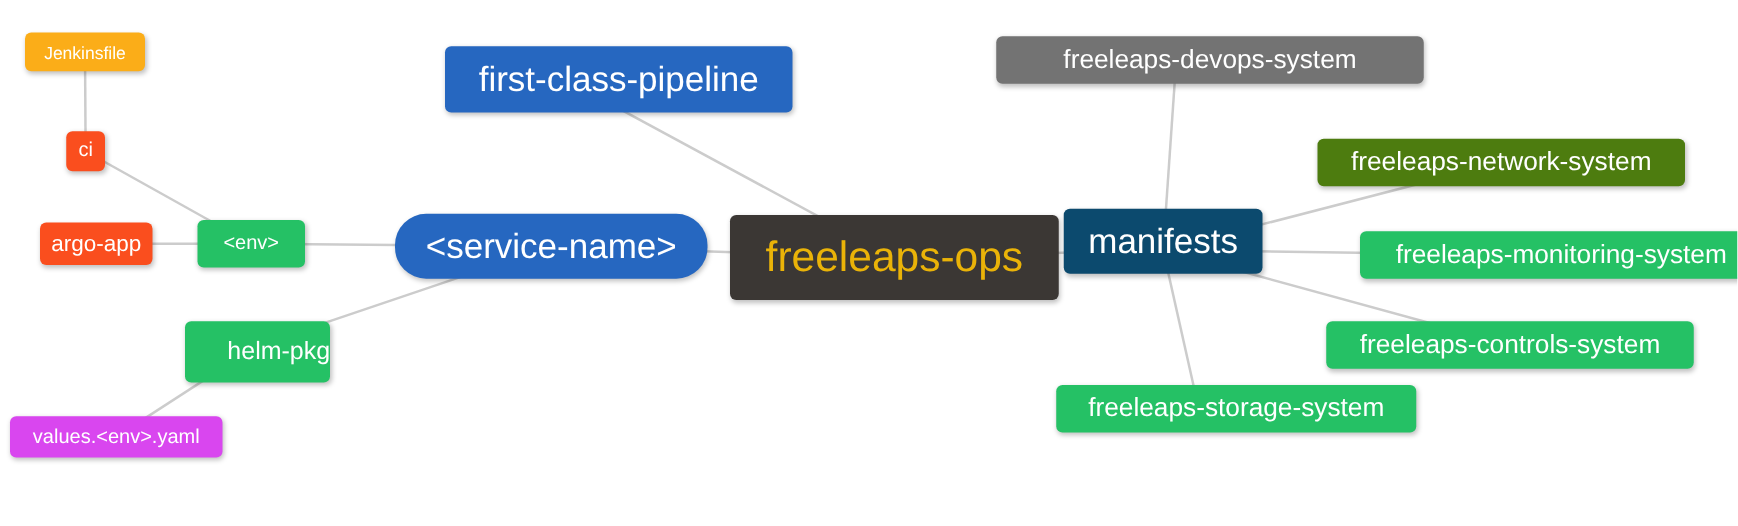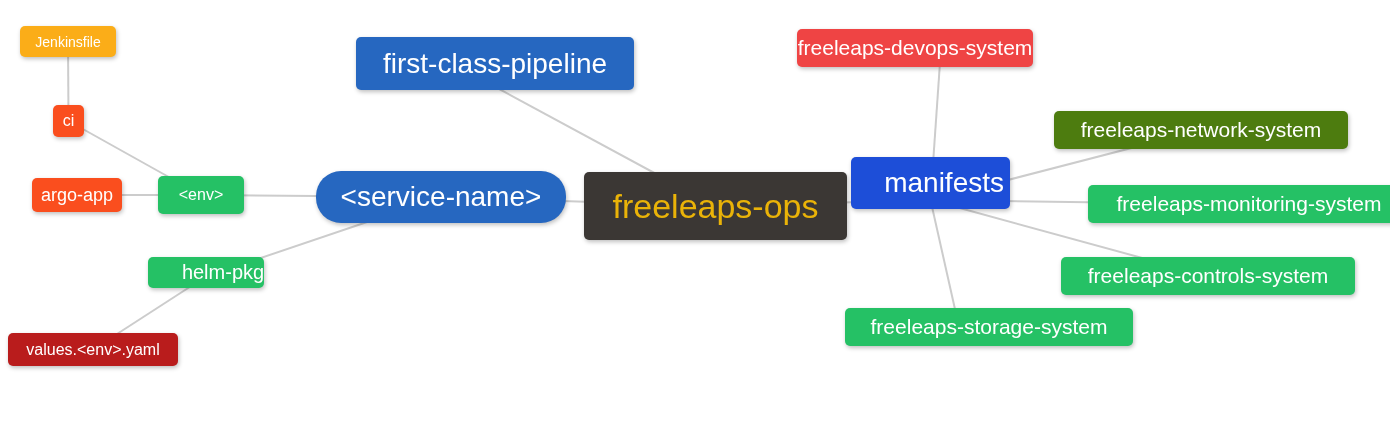--- a/index.html
+++ b/index.html
@@ -60,42 +60,42 @@
   <div id="nodes">
       <div class="node" style="left: 584px; top: 172px; width: 263px; height: 68px; font-size: 34px; background: rgb(59, 55, 52); color: #eab308;">
         <span>freeleaps-ops</span>
       </div>
       <div class="node" style="left: 313px; top: 37px; width: 278px; height: 53px; font-size: 28px; background: rgb(38, 103, 192); color: rgb(255, 255, 255); margin-left: 43px;">
         <span>first-class-pipeline</span>
       </div>
       <div class="node" style="left: 316px; top: 171px; width: 250px; height: 52px; font-size: 28px; background: rgb(38, 103, 192); color: rgb(255, 255, 255); border-radius: 25px;">
         <span>&lt;service-name&gt;</span>
       </div>
-      <div class="node" style="left: 851px; top: 157px; width: 159px; height: 52px; font-size: 28px; background: #1d4ed8; color: rgb(255, 255, 255); justify-content: flex-end;">
+      <div class="node" style="left: 851px; top: 167px; width: 159px; height: 52px; font-size: 28px; background: #0c4a6e; color: rgb(255, 255, 255);">
         <span>manifests</span>
       </div>
       <div class="node" style="left: 158px; top: 176px; width: 86px; height: 38px; font-size: 16px; background: rgb(37, 193, 101); color: rgb(255, 255, 255);">
         <span>&lt;env&gt;</span>
       </div>
-      <div class="node" style="left: 148px; top: 257px; width: 116px; height: 31px; font-size: 20px; background: rgb(37, 193, 101); color: rgb(255, 255, 255); padding-left: 40px;">
+      <div class="node" style="left: 148px; top: 257px; width: 116px; height: 49px; font-size: 20px; background: rgb(37, 193, 101); color: rgb(255, 255, 255); padding-left: 40px;">
         <span>helm-pkg</span>
       </div>
       <div class="node" style="left: 53px; top: 105px; width: 31px; height: 32px; font-size: 16px; background: rgb(250, 78, 30); color: rgb(255, 255, 255);">
         <span>ci</span>
       </div>
       <div class="node" style="left: 32px; top: 178px; width: 90px; height: 34px; font-size: 18px; background: rgb(250, 78, 30); color: rgb(255, 255, 255);">
         <span>argo-app</span>
       </div>
-      <div class="node" style="left: 8px; top: 333px; width: 170px; height: 33px; font-size: 16px; background: #b91c1c; color: rgb(255, 255, 255);">
+      <div class="node" style="left: 8px; top: 333px; width: 170px; height: 33px; font-size: 16px; background: #d946ef; color: rgb(255, 255, 255);">
         <span>values.&lt;env&gt;.yaml</span>
       </div>
       <div class="node" style="left: 20px; top: 26px; width: 96px; height: 31px; font-size: 14px; background: rgb(251, 173, 24); color: rgb(255, 255, 255);">
         <span>Jenkinsfile</span>
       </div>
-      <div class="node" style="left: 797px; top: 29px; width: 236px; height: 38px; font-size: 21px; background: #ef4444; color: rgb(255, 255, 255);">
+      <div class="node" style="left: 797px; top: 29px; width: 342px; height: 38px; font-size: 21px; background: #737373; color: rgb(255, 255, 255);">
         <span>freeleaps-devops-system</span>
       </div>
       <div class="node" style="left: 1054px; top: 111px; width: 294px; height: 38px; font-size: 21px; background: #4d7c0f; color: rgb(255, 255, 255);">
         <span>freeleaps-network-system</span>
       </div>
       <div class="node" style="left: 1052px; top: 185px; width: 322px; height: 38px; font-size: 21px; background: rgb(37, 193, 101); color: rgb(255, 255, 255); margin-left: 36px;">
         <span>freeleaps-monitoring-system</span>
       </div>
       <div class="node" style="left: 1061px; top: 257px; width: 294px; height: 38px; font-size: 21px; background: rgb(37, 193, 101); color: rgb(255, 255, 255);">
         <span>freeleaps-controls-system</span>

